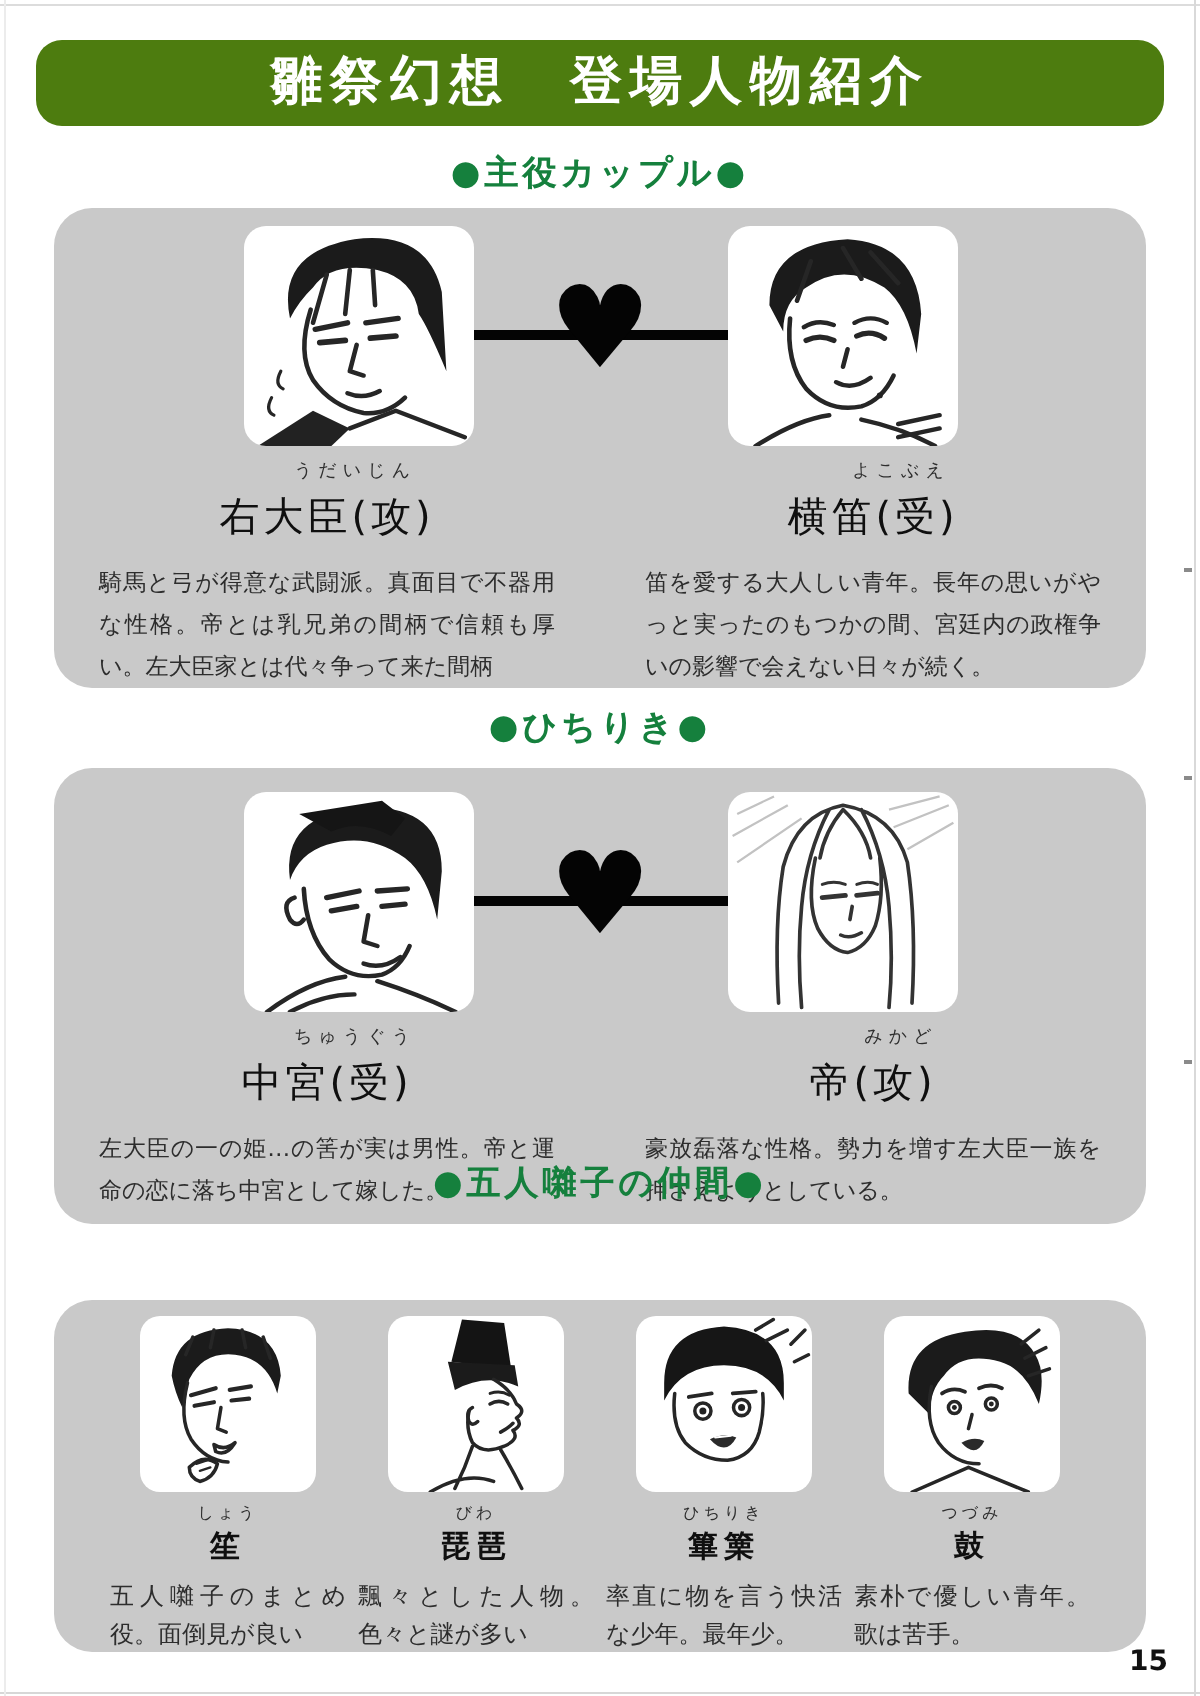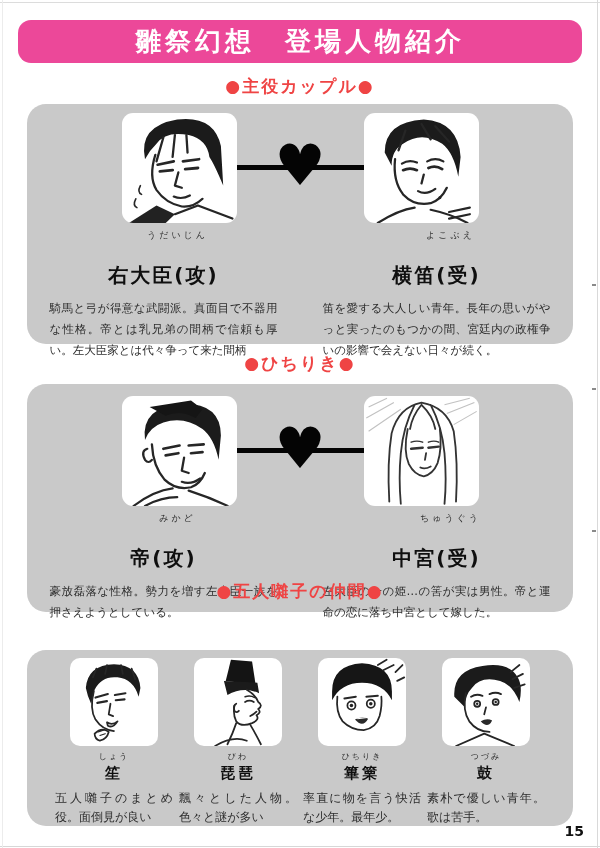--- a/index.html
+++ b/index.html
@@ -7,25 +7,25 @@
   .page { position:relative; width:600px; height:848px; background:#ffffff; overflow:hidden; }
 
   
   .edge-top    { position:absolute; left:0; top:2px; width:600px; height:1px; background:#dcdcdc; }
   .edge-bottom { position:absolute; left:0; top:846px; width:600px; height:1px; background:#d7d7d7; }
   .edge-left   { position:absolute; left:2px; top:0; width:1px; height:848px; background:#ececec; }
   .edge-right  { position:absolute; left:597px; top:0; width:1px; height:848px; background:#d9d9d9; }
   .speck { position:absolute; width:4px; height:2px; background:#8a8a8a; }
 
   .title-bar { position:absolute; left:18px; top:20px; width:564px; height:43px;
-               background:#ec4899; border-radius:13px; text-align:center; }
+               background:#4d7c0f; border-radius:13px; text-align:center; }
   .title-bar span { color:#ffffff; font-size:26px; font-weight:bold; letter-spacing:4px; line-height:43px; }
 
   .sec-heading { position:absolute; left:0; width:600px; text-align:center;
-                 font-size:17px; font-weight:bold; letter-spacing:2px; color:#ef4444; }
+                 font-size:17px; font-weight:bold; letter-spacing:2px; color:#15803d; }
   #h1 { top:75px; } #h2 { top:352px; } #h3 { top:580px; }
 
   .panel { position:absolute; left:27px; width:546px; background:#c9c9c9; border-radius:19px; }
   #panel1 { top:104px; height:240px; }
   #panel2 { top:384px; height:228px; }
   #panel3 { top:650px; height:176px; }
 
   .pt-row { display:flex; justify-content:center; align-items:center; }
   #panel1 .pt-row { padding-top:9px; }
   #panel2 .pt-row { padding-top:12px; }
@@ -33,21 +33,21 @@
   .pt svg { width:100%; height:100%; display:block; }
 
   .connector { position:relative; width:127px; height:110px; flex:0 0 auto; }
   .connector .line { position:absolute; left:0; right:0; top:52px; height:5px; background:#040404; }
   .connector .heart { position:absolute; left:50%; top:50%; transform:translate(-50%,-55%);
                       font-size:57px; color:#040404; line-height:1; }
 
   .cols { display:flex; justify-content:center; }
   .col { width:273px; text-align:center; }
   .furigana { font-size:9px; letter-spacing:3px; color:#2e2e2e; margin-top:6px;padding-left:28px; }
-  .cname { font-size:20px; font-weight:bold; letter-spacing:2px; color:#0f0f0f; margin-top:20px; }
+  .cname { font-size:20px; font-weight:normal; letter-spacing:2px; color:#0f0f0f; margin-top:3px; }
   .cdesc { width:228px; margin:9px auto 0; font-size:11.5px; line-height:1.82;
            text-align:justify; word-break:break-all; color:#2d2d2d; }
 
   .quad { display:flex; justify-content:center; padding-top:8px; }
   .qcol { width:124px; text-align:center; }
   .qpt { width:88px; height:88px; background:#ffffff; border-radius:10px; overflow:hidden; margin:0 auto; }
   .qpt svg { width:100%; height:100%; display:block; }
   .qfuri { font-size:8px; letter-spacing:2px; color:#2e2e2e; margin-top:5px; }
   .qname { font-size:15px; font-weight:bold; letter-spacing:3px; color:#0f0f0f; margin-top:2px; }
   .qdesc { width:118px; margin:6px auto 0; font-size:12px; line-height:1.58;
@@ -157,28 +157,28 @@
             <path d="M38 30 Q34 50 39 62 Q44 72 52 73 Q60 71 64 61 Q68 48 66 30"></path>
             <path d="M41 42 Q46 40 51 42 M56 42 Q61 40 65 42" stroke-width="1.3"></path>
             <path d="M41 48 L51 47 M56 47 L65 46" stroke-width="2.2"></path>
             <path d="M54 52 L53 58 M49 65 Q53 67 58 64"></path>
           </g>
         </svg>
       </div>
     </div>
     <div class="cols">
       <div class="col">
+        <div class="furigana">ちゅうぐう</div>
+        <div class="cname">中宮(受)</div>
+        <div class="cdesc">左大臣の一の姫…の筈が実は男性。帝と運命の恋に落ち中宮として嫁した。</div>
+      </div>
+      <div class="col">
         <div class="furigana">みかど</div>
         <div class="cname">帝(攻)</div>
         <div class="cdesc">豪放磊落な性格。勢力を増す左大臣一族を押さえようとしている。</div>
-      </div>
-      <div class="col">
-        <div class="furigana">ちゅうぐう</div>
-        <div class="cname">中宮(受)</div>
-        <div class="cdesc">左大臣の一の姫…の筈が実は男性。帝と運命の恋に落ち中宮として嫁した。</div>
       </div>
     </div>
   </div>
 
   <div class="sec-heading" id="h3">●五人囃子の仲間●</div>
 
   <div class="panel" id="panel3">
     <div class="quad">
 
       <div class="qcol">

